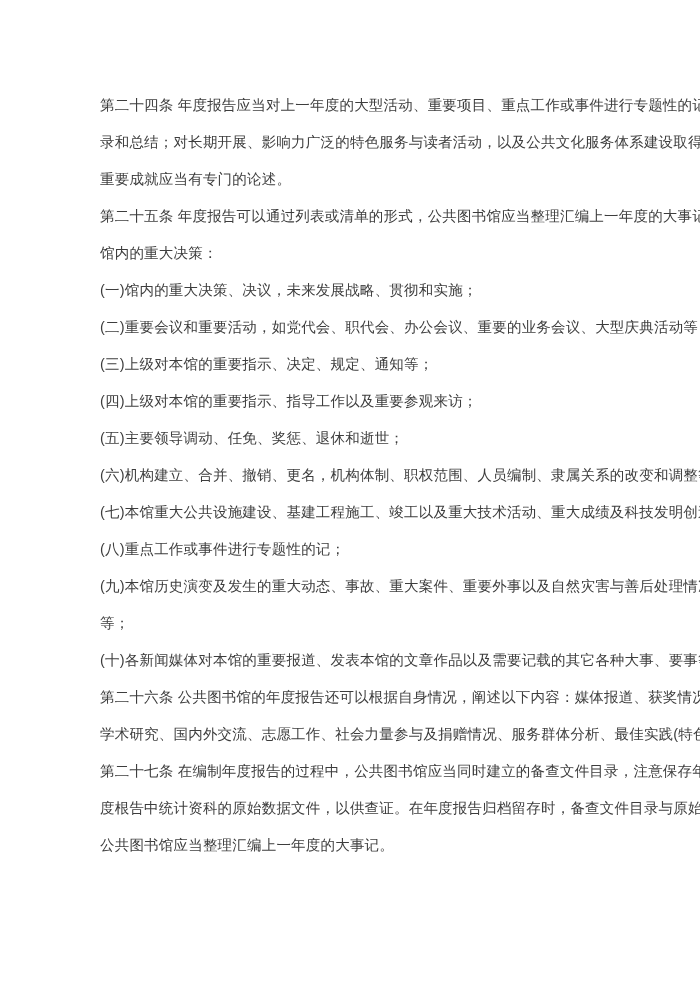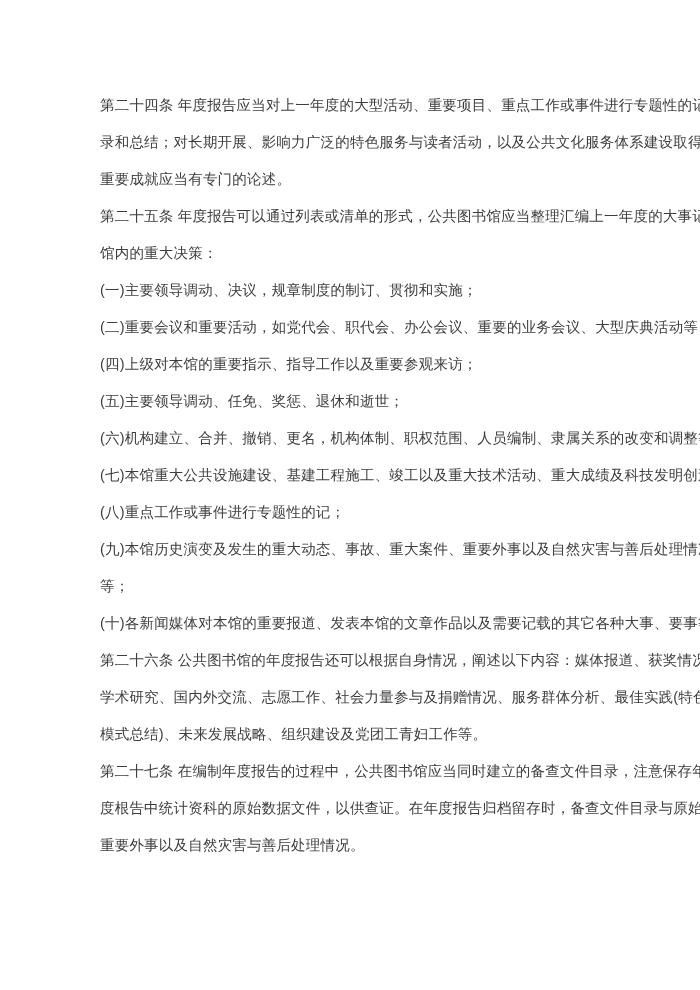--- a/index.html
+++ b/index.html
@@ -38,30 +38,30 @@
 </head>
 <body>
 
 <div class="page">
   <div class="doc">
     <div class="line">第二十四条 年度报告应当对上一年度的大型活动、重要项目、重点工作或事件进行专题性的记</div>
     <div class="line">录和总结；对长期开展、影响力广泛的特色服务与读者活动，以及公共文化服务体系建设取得的</div>
     <div class="line">重要成就应当有专门的论述。</div>
     <div class="line">第二十五条 年度报告可以通过列表或清单的形式，公共图书馆应当整理汇编上一年度的大事记，</div>
     <div class="line">馆内的重大决策：</div>
-    <div class="line">(一)主要领导调动、决议，规章制度的制订、贯彻和实施；</div>
+    <div class="line">(一)馆内的重大决策、决议，未来发展战略、贯彻和实施；</div>
     <div class="line">(二)重要会议和重要活动，如党代会、职代会、办公会议、重要的业务会议、大型庆典活动等；</div>
+    <div class="line">(三)上级对本馆的重要指示、决定、规定、通知等；</div>
     <div class="line">(四)上级对本馆的重要指示、指导工作以及重要参观来访；</div>
     <div class="line">(五)主要领导调动、任免、奖惩、退休和逝世；</div>
     <div class="line">(六)机构建立、合并、撤销、更名，机构体制、职权范围、人员编制、隶属关系的改变和调整等；</div>
     <div class="line">(七)本馆重大公共设施建设、基建工程施工、竣工以及重大技术活动、重大成绩及科技发明创造；</div>
     <div class="line">(八)重点工作或事件进行专题性的记；</div>
     <div class="line">(九)本馆历史演变及发生的重大动态、事故、重大案件、重要外事以及自然灾害与善后处理情况</div>
     <div class="line">等；</div>
     <div class="line">(十)各新闻媒体对本馆的重要报道、发表本馆的文章作品以及需要记载的其它各种大事、要事等。</div>
     <div class="line">第二十六条 公共图书馆的年度报告还可以根据自身情况，阐述以下内容：媒体报道、获奖情况、</div>
     <div class="line">学术研究、国内外交流、志愿工作、社会力量参与及捐赠情况、服务群体分析、最佳实践(特色</div>
-    <div class="line">模式总结)、未来发展战略、组织建设及党团工青妇工作等。</div>
     <div class="line">第二十七条 在编制年度报告的过程中，公共图书馆应当同时建立的备查文件目录，注意保存年</div>
     <div class="line">度根告中统计资科的原始数据文件，以供查证。在年度报告归档留存时，备查文件目录与原始数</div>
-    <div class="line">重要外事以及自然灾害与善后处理情况。</div>
+    <div class="line">公共图书馆应当整理汇编上一年度的大事记。</div>
   </div>
 </div>
 
 </body></html>

